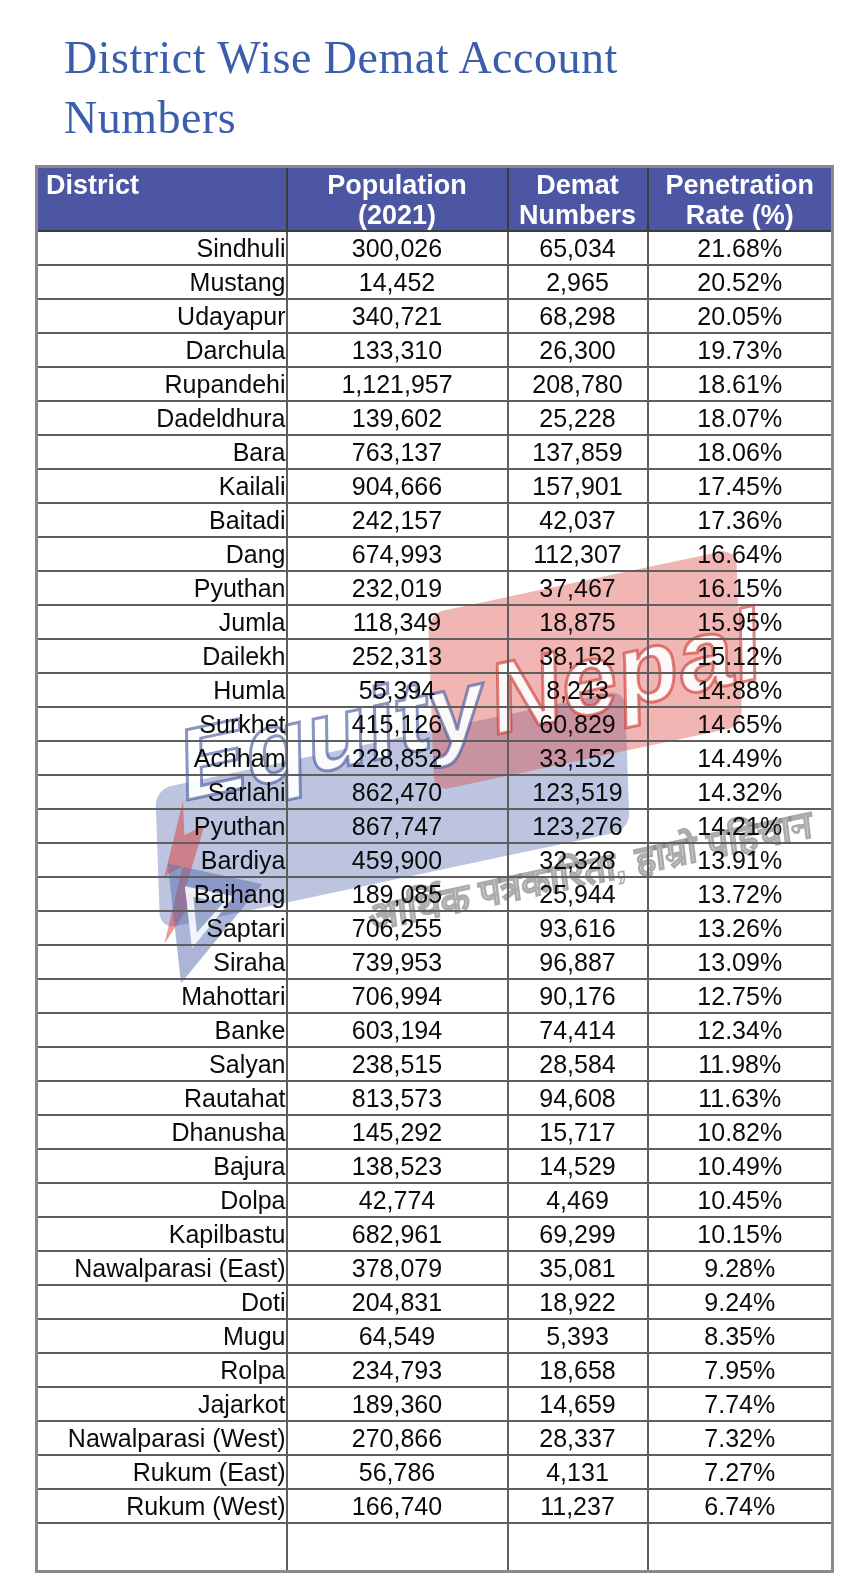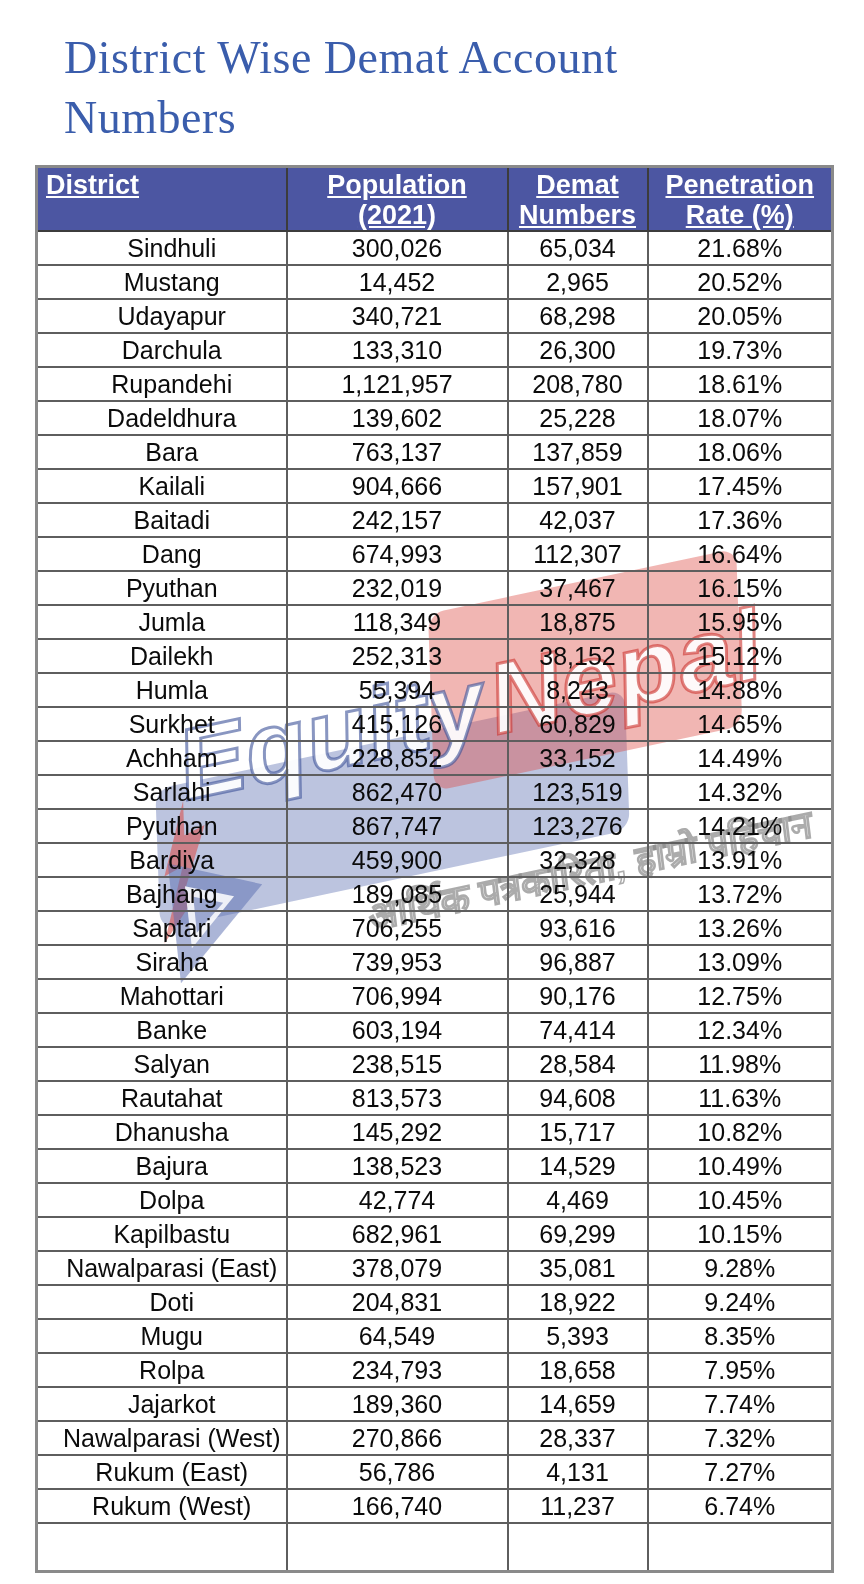--- a/index.html
+++ b/index.html
@@ -38,30 +38,30 @@
   
   table{
     position:absolute;left:35px;top:165px;width:796px;z-index:1;
     border-collapse:collapse;table-layout:fixed;background:transparent;
     border:3px solid #8a8a8a;
   }
   col.c1{width:250px;}col.c2{width:221px;}col.c3{width:140px;}col.c4{width:185px;}
   th{
     background:#4c56a2;color:#ffffff;font-weight:bold;font-size:27px;
     line-height:30px;height:60px;vertical-align:top;text-align:center;
-    border:2px solid #3c3c3c;padding:2px 0 0 0;text-decoration:underline;
+    border:2px solid #3c3c3c;padding:2px 0 0 0;
   }
   th.col-district{text-align:left;padding-left:8px;}
   th span{display:block;}
   td{
     border:2px solid #5e5e5e;height:32px;font-size:25px;color:#0b0b0b;
     text-align:center;vertical-align:middle;padding:0;line-height:1.05;
     background:transparent;
   }
-  td.cell-district{text-align:center;padding-left:20px;}
+  td.cell-district{text-align:right;padding-left:20px;}
   tbody tr:last-child td{height:46px;}
 </style>
 </head>
 <body>
 
 <h1 class="title"><span>District Wise Demat Account</span><br><span>Numbers</span></h1>
 
 <div class="watermark" aria-hidden="true">
   <div class="wm-block wm-blue-block"></div>
   <div class="wm-block wm-red-block"></div>

